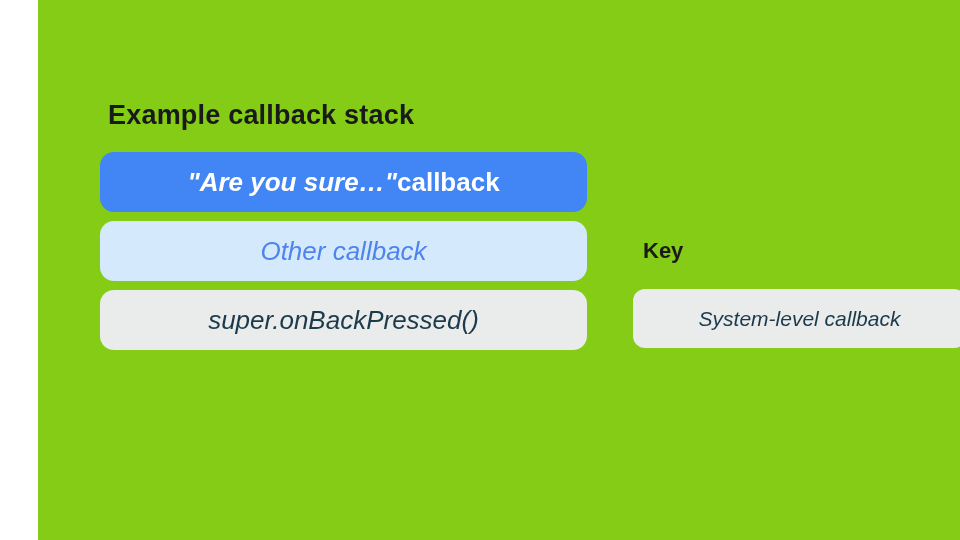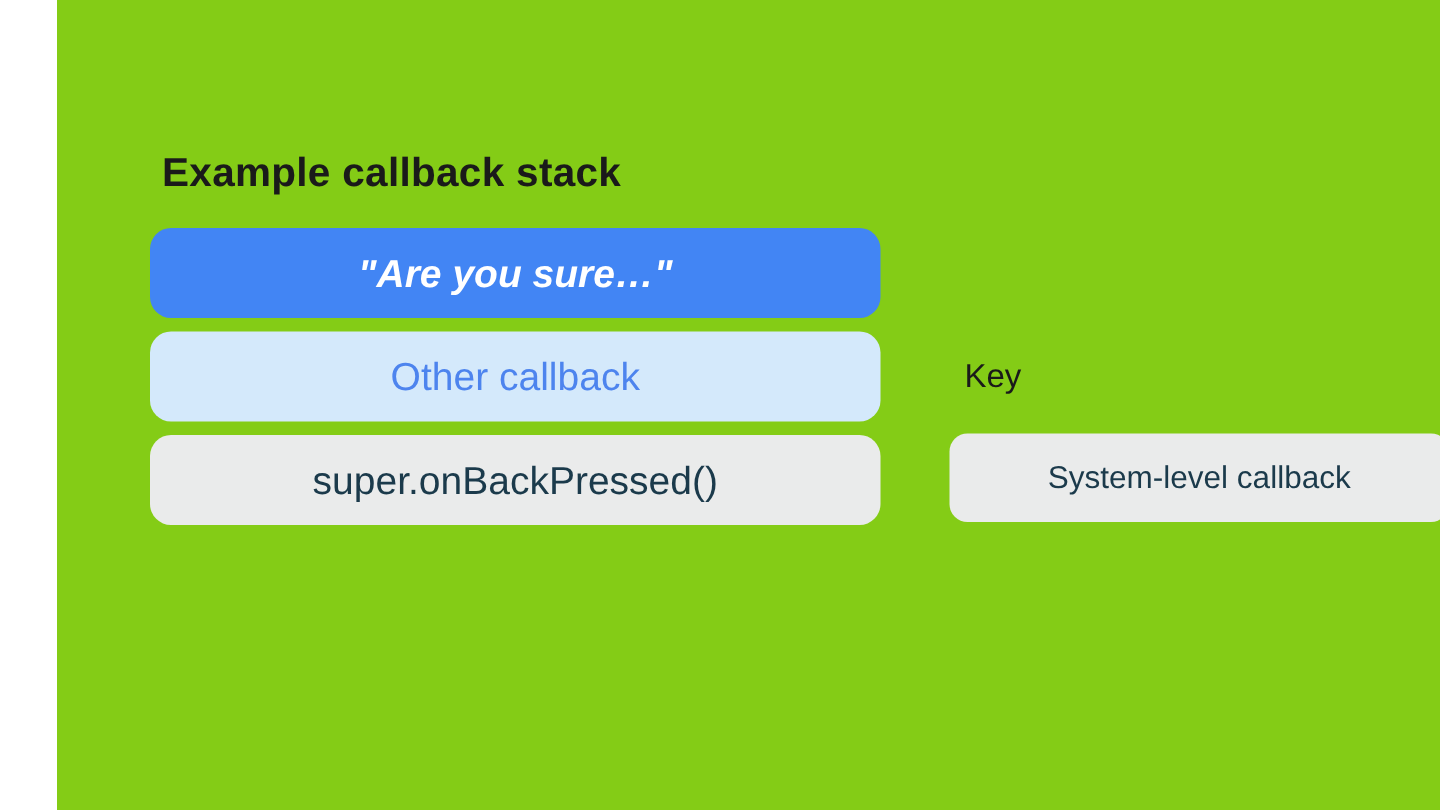--- a/index.html
+++ b/index.html
@@ -49,36 +49,38 @@
   }
   .box.enabled {
     background: var(--enabled-bg, #4285F4);
     color: var(--enabled-text, #ffffff);
     font-weight: 700;
   }
   .box.disabled {
     background: var(--disabled-bg, #D4E9FB);
     color: var(--disabled-text, #4D84EE);
     font-weight: 400;
+    font-style: italic;
   }
   .box.system {
     background: var(--system-bg, #EAEBEB);
     color: var(--system-text, #1B3A4B);
     font-weight: 400;
+    font-style: italic;
   }
   .quoted {
     font-style: italic;
   }
   .key-title {
     position: absolute;
     left: 605px;
     top: 238px;
     margin: 0;
     font-size: 22px;
-    font-weight: 400;
+    font-weight: 700;
     color: var(--heading-text, #1a1a1a);
   }
   .key {
     position: absolute;
     left: 595px;
     top: 289px;
     width: 333px;
     display: flex;
     flex-direction: column;
     gap: 11px;
@@ -93,20 +95,21 @@
 <body>
 
 <div class="slide">
 
   <h1 class="stack-title">Example callback stack</h1>
 
   <div class="stack">
 
     <div class="box enabled">
       <span class="quoted">"Are you sure…"</span>
+        <span> callback</span>
     </div>
 
     <div class="box disabled">
       <span>Other callback</span>
     </div>
 
 
 
     <div class="box system">
       <span>super.onBackPressed()</span>

